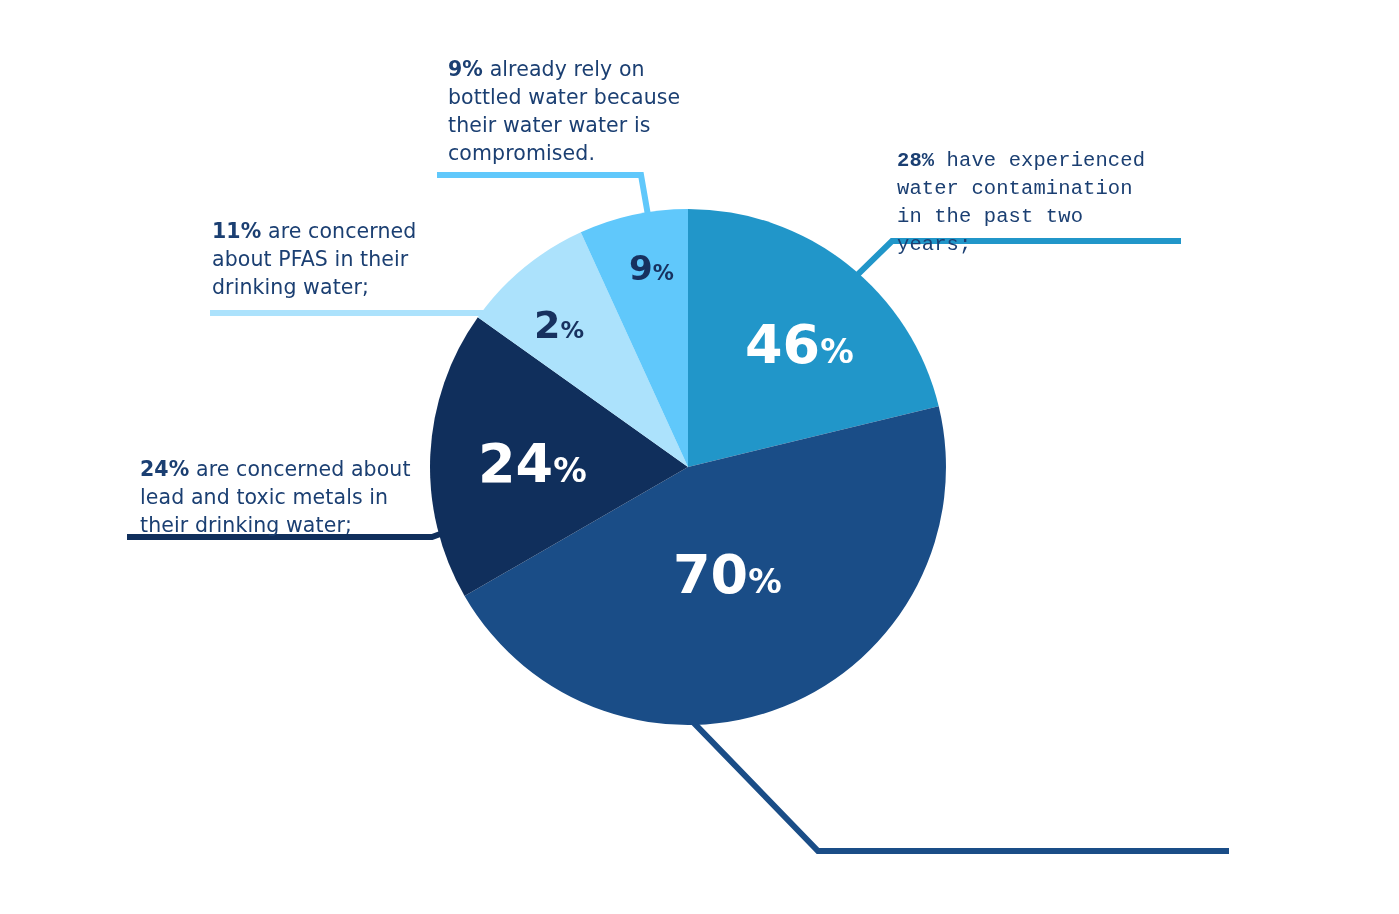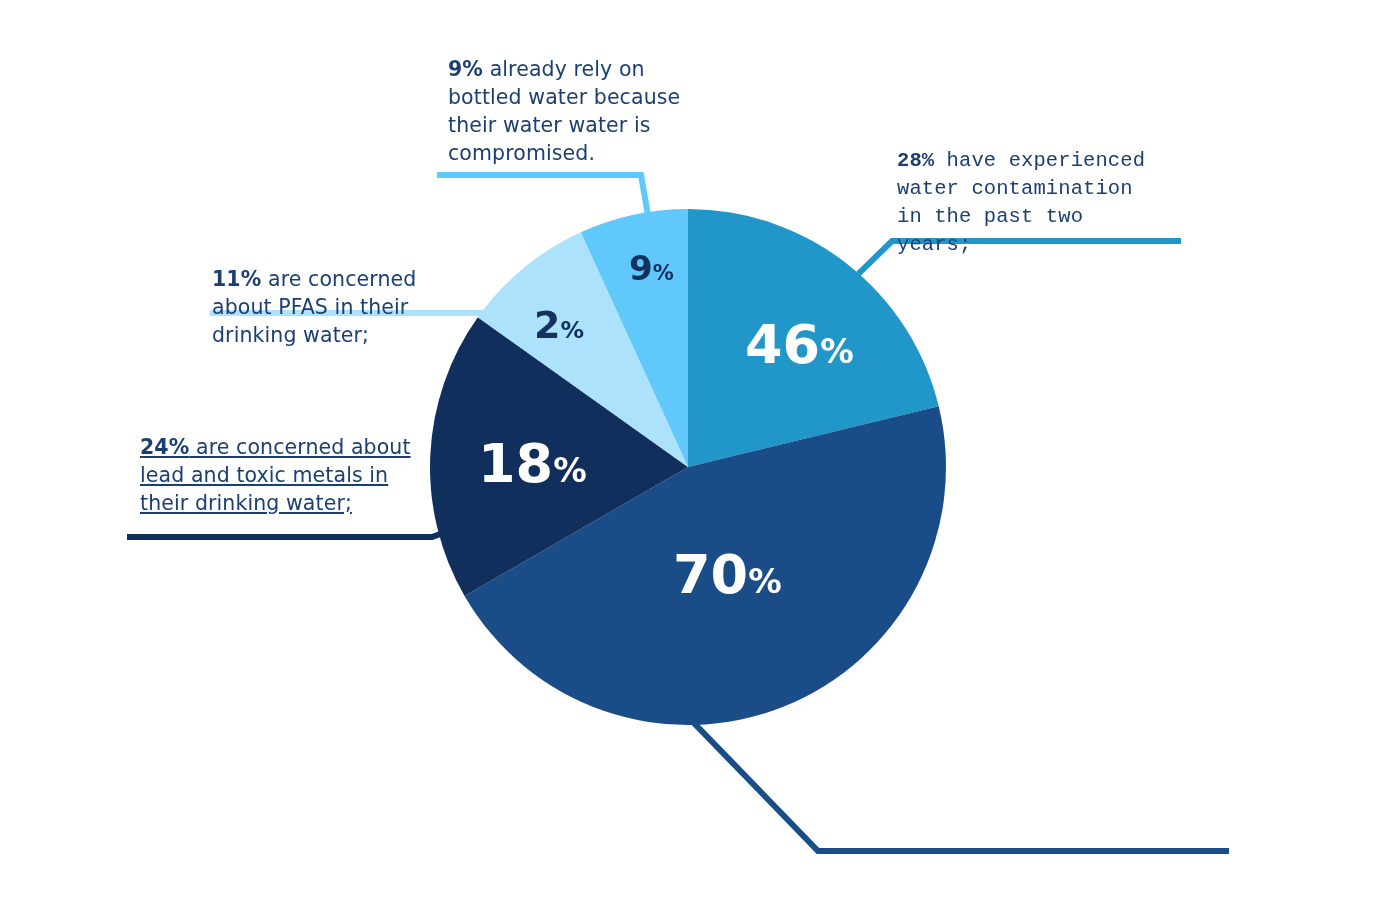--- a/index.html
+++ b/index.html
@@ -18,23 +18,23 @@
     color:#1b3f72;
     font-family:"DejaVu Sans", sans-serif;
     font-size:20.5px;
     line-height:1.36;
     font-weight:400;
     letter-spacing:.1px;
   }
   .callout b{font-weight:700;}
 
   .c-9   {left:448px;  top:56px;  width:254px;}
-  .c-11  {left:212px;  top:218px; width:230px;margin-top:48px;}
+  .c-11  {left:212px;  top:218px; width:230px;}
   .c-28  {left:897px;  top:147px; width:262px;font-family:Liberation Mono, monospace;}
-  .c-24  {left:140px;  top:434px; width:290px;text-decoration:underline;}
+  .c-24  {left:140px;  top:456px; width:290px;}
   .c-60  {left:836px;  top:696px; width:400px;}
 
   .slice-label{
     position:absolute;
     font-family:"DejaVu Sans", sans-serif;
     font-weight:700;
     white-space:nowrap;
     line-height:1;
     user-select:none;
   }
@@ -74,21 +74,21 @@
       <path fill="#102f5c" d="M 0 0 L -223.43 129.00 A 258 258 0 0 1 -210.17 -149.64 Z"></path>
       <path fill="#ace2fc" d="M 0 0 L -210.17 -149.64 A 258 258 0 0 1 -107.20 -234.68 Z"></path>
       <path fill="#60c8fb" d="M 0 0 L -107.20 -234.68 A 258 258 0 0 1 -0.00 -258.00 Z"></path>
     </g>
   </svg>
 
   <div class="slice-label lbl-28"><span>46</span><span class="pct">%</span></div>
 
   <div class="slice-label lbl-60"><span>70</span><span class="pct">%</span></div>
 
-  <div class="slice-label lbl-24"><span>18</span><span class="pct">%</span></div>
+  <div class="slice-label lbl-24"><span>24</span><span class="pct">%</span></div>
 
   <div class="slice-label lbl-11"><span>2</span><span class="pct">%</span></div>
 
   <div class="slice-label lbl-9"><span>9</span><span class="pct">%</span></div>
 
   <div class="callout c-9"><b>9%</b><span> already rely on bottled water because their water water is compromised.</span></div>
 
   <div class="callout c-11"><b>11%</b><span> are concerned about PFAS in their drinking water;</span></div>
 
   <div class="callout c-28"><b>28%</b><span> have experienced water contamination in the past two years;</span></div>

